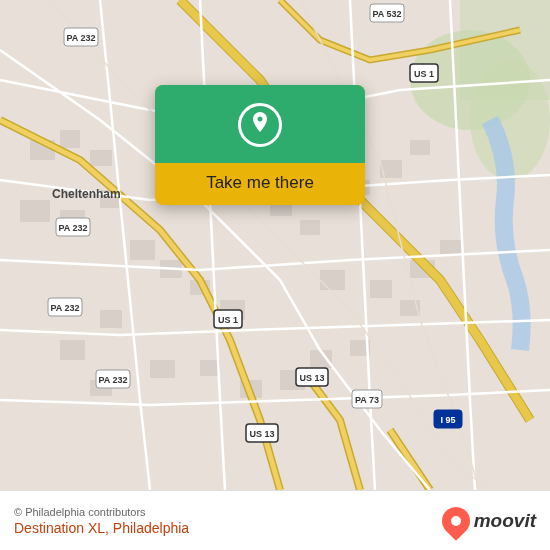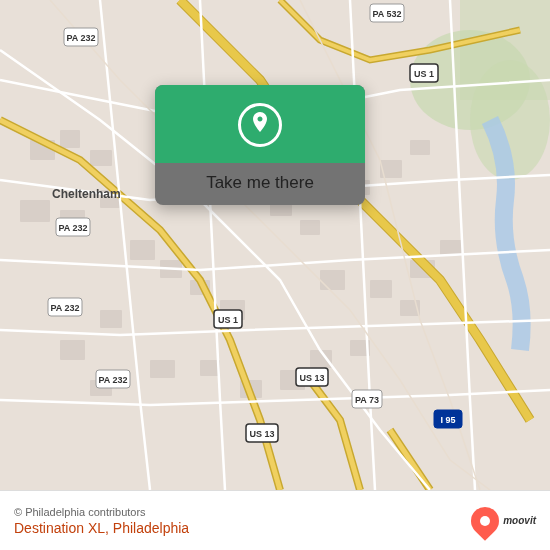--- a/index.html
+++ b/index.html
@@ -25,21 +25,21 @@
       width: 100%;
       height: 100%;
     }
 
     
     #popup-card {
       position: absolute;
       top: 85px;
       left: 155px;
       width: 210px;
-      background: #737373;
+      background: #eab308;
       border-radius: 8px;
       box-shadow: 0 4px 16px rgba(0,0,0,0.3);
       display: flex;
       flex-direction: column;
       align-items: center;
       overflow: hidden;
     }
 
     #popup-green-area {
       background: #2eac6e;
@@ -116,21 +116,21 @@
     #moovit-icon::after {
       content: '';
       width: 10px;
       height: 10px;
       background: white;
       border-radius: 50%;
       transform: rotate(45deg);
     }
 
     #moovit-text {
-      font-size: 10px;
+      font-size: 19px;
       font-weight: bold;
       color: #333;
       font-style: italic;
     }
     .road-white {
       stroke: #fff;
       stroke-width: 2.5;
       fill: none;
     }
     .road-light {

